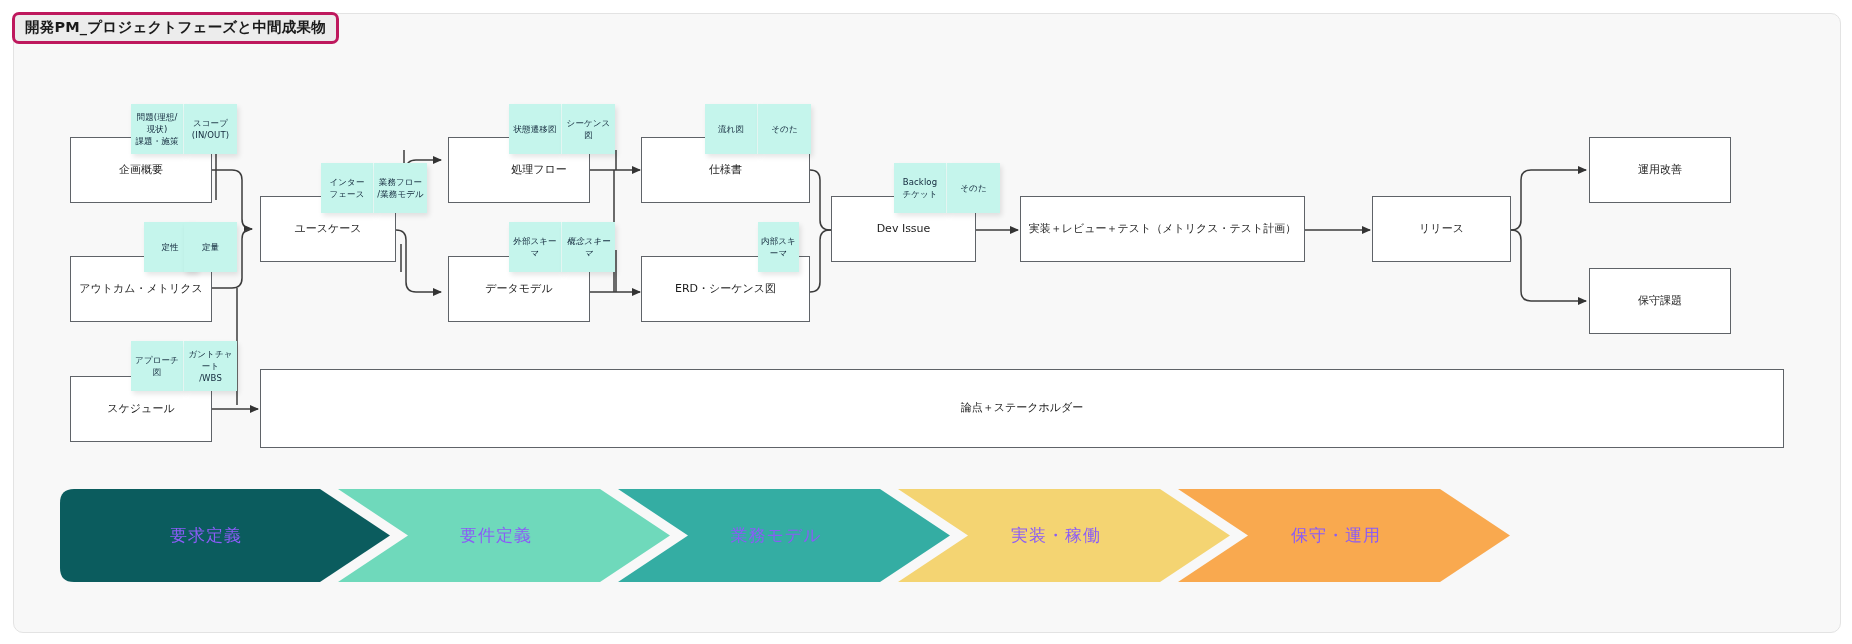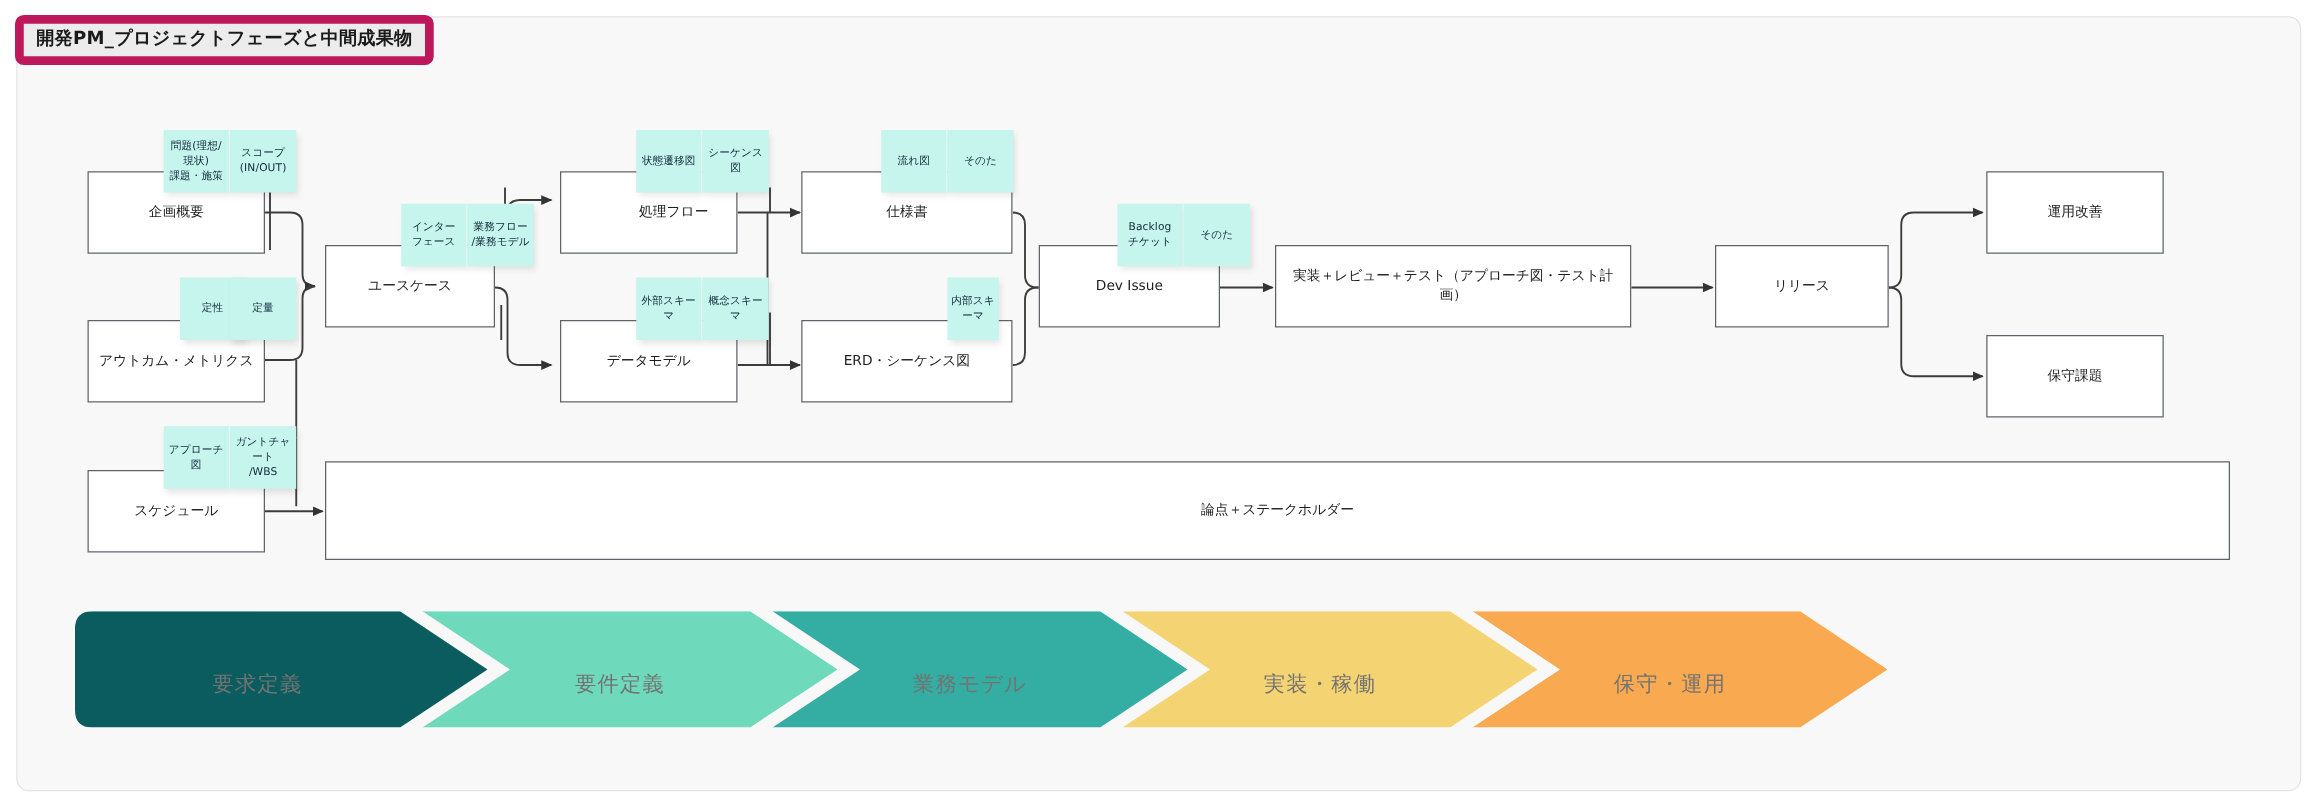--- a/index.html
+++ b/index.html
@@ -6,21 +6,21 @@
   html,body{margin:0;padding:0;background:#ffffff;}
   body{font-family:"DejaVu Sans","Liberation Sans",sans-serif;}
   #stage{position:relative;width:1852px;height:644px;background:#ffffff;overflow:hidden;}
 
   
   #board{position:absolute;left:13px;top:13px;width:1826px;height:618px;
          background:#f8f8f8;border:1px solid #e3e3e3;border-radius:10px;}
 
   
   #title-chip{position:absolute;left:12px;top:12px;
-      background:#ececec;border:7px solid #be185d;border-radius:7px;
+      background:#ececec;border:3px solid #be185d;border-radius:7px;
       padding:4px 10px 5px 10px;font-size:14.5px;font-weight:bold;color:#1a1a1a;
       letter-spacing:.2px;line-height:1.15;white-space:nowrap;}
 
   
   #links{position:absolute;left:0;top:0;width:1852px;height:644px;pointer-events:none;}
 
   
   .node{position:absolute;background:#ffffff;border:1.6px solid #5f6368;
         box-sizing:border-box;display:flex;align-items:center;justify-content:center;
         text-align:center;color:#1c1c1c;font-size:11px;line-height:1.35;
@@ -31,21 +31,21 @@
   .sticky{position:absolute;background:#c5f5ec;box-sizing:border-box;
           display:flex;align-items:center;justify-content:center;text-align:center;
           font-size:8.5px;line-height:1.45;color:#10263a;letter-spacing:.1px;
           box-shadow:2px 3px 5px rgba(0,0,0,.10);z-index:5;}
   .sticky.rsep{border-right:1px solid #e8f9f5;}
   .sticky span{display:block;padding:0 3px;word-break:break-all;}
 
   
   #phases{position:absolute;left:60px;top:489px;height:93px;width:1450px;z-index:2;}
   .phase{position:absolute;top:0;height:93px;display:flex;align-items:center;
-         color:#737373;font-size:17px;letter-spacing:1px;margin-top:12px;}
+         color:#8b5cf6;font-size:17px;letter-spacing:1px;}
   .phase .ptxt{width:100%;text-align:center;padding-right:28px;}
   .phase.first .ptxt{padding-right:38px;}
 </style>
 </head>
 <body>
 
 <div id="stage">
   <div id="board"></div>
 
   <div id="title-chip">開発PM_プロジェクトフェーズと中間成果物</div>
@@ -130,21 +130,21 @@
 
   <div class="node" style="left:641px;top:256px;width:169px;height:66px;">
     <span>ERD・シーケンス図</span>
   </div>
 
   <div class="node" style="left:831px;top:196px;width:145px;height:66px;">
     <span>Dev Issue</span>
   </div>
 
   <div class="node" style="left:1020px;top:196px;width:285px;height:66px;">
-    <span>実装＋レビュー＋テスト（アプローチ図・テスト計画）</span>
+    <span>実装＋レビュー＋テスト（メトリクス・テスト計画）</span>
   </div>
 
   <div class="node" style="left:1372px;top:196px;width:139px;height:66px;">
     <span>リリース</span>
   </div>
 
   <div class="node" style="left:1589px;top:137px;width:142px;height:66px;">
     <span>運用改善</span>
   </div>
 
@@ -187,21 +187,21 @@
   <div class="sticky rsep" style="left:509px;top:104px;width:53px;height:50px;">
     <span>状態遷移図</span>
   </div>
   <div class="sticky" style="left:562px;top:104px;width:53px;height:50px;">
     <span>シーケンス図</span>
   </div>
 
   <div class="sticky rsep" style="left:509px;top:222px;width:53px;height:50px;">
     <span>外部スキーマ</span>
   </div>
-  <div class="sticky" style="left:562px;top:222px;width:53px;height:50px;">
+  <div class="sticky" style="left:562px;top:222px;width:53px;height:50px;font-style:italic;">
     <span>概念スキーマ</span>
   </div>
 
   <div class="sticky rsep" style="left:705px;top:104px;width:53px;height:50px;">
     <span>流れ図</span>
   </div>
   <div class="sticky" style="left:758px;top:104px;width:53px;height:50px;">
     <span>そのた</span>
   </div>
 

